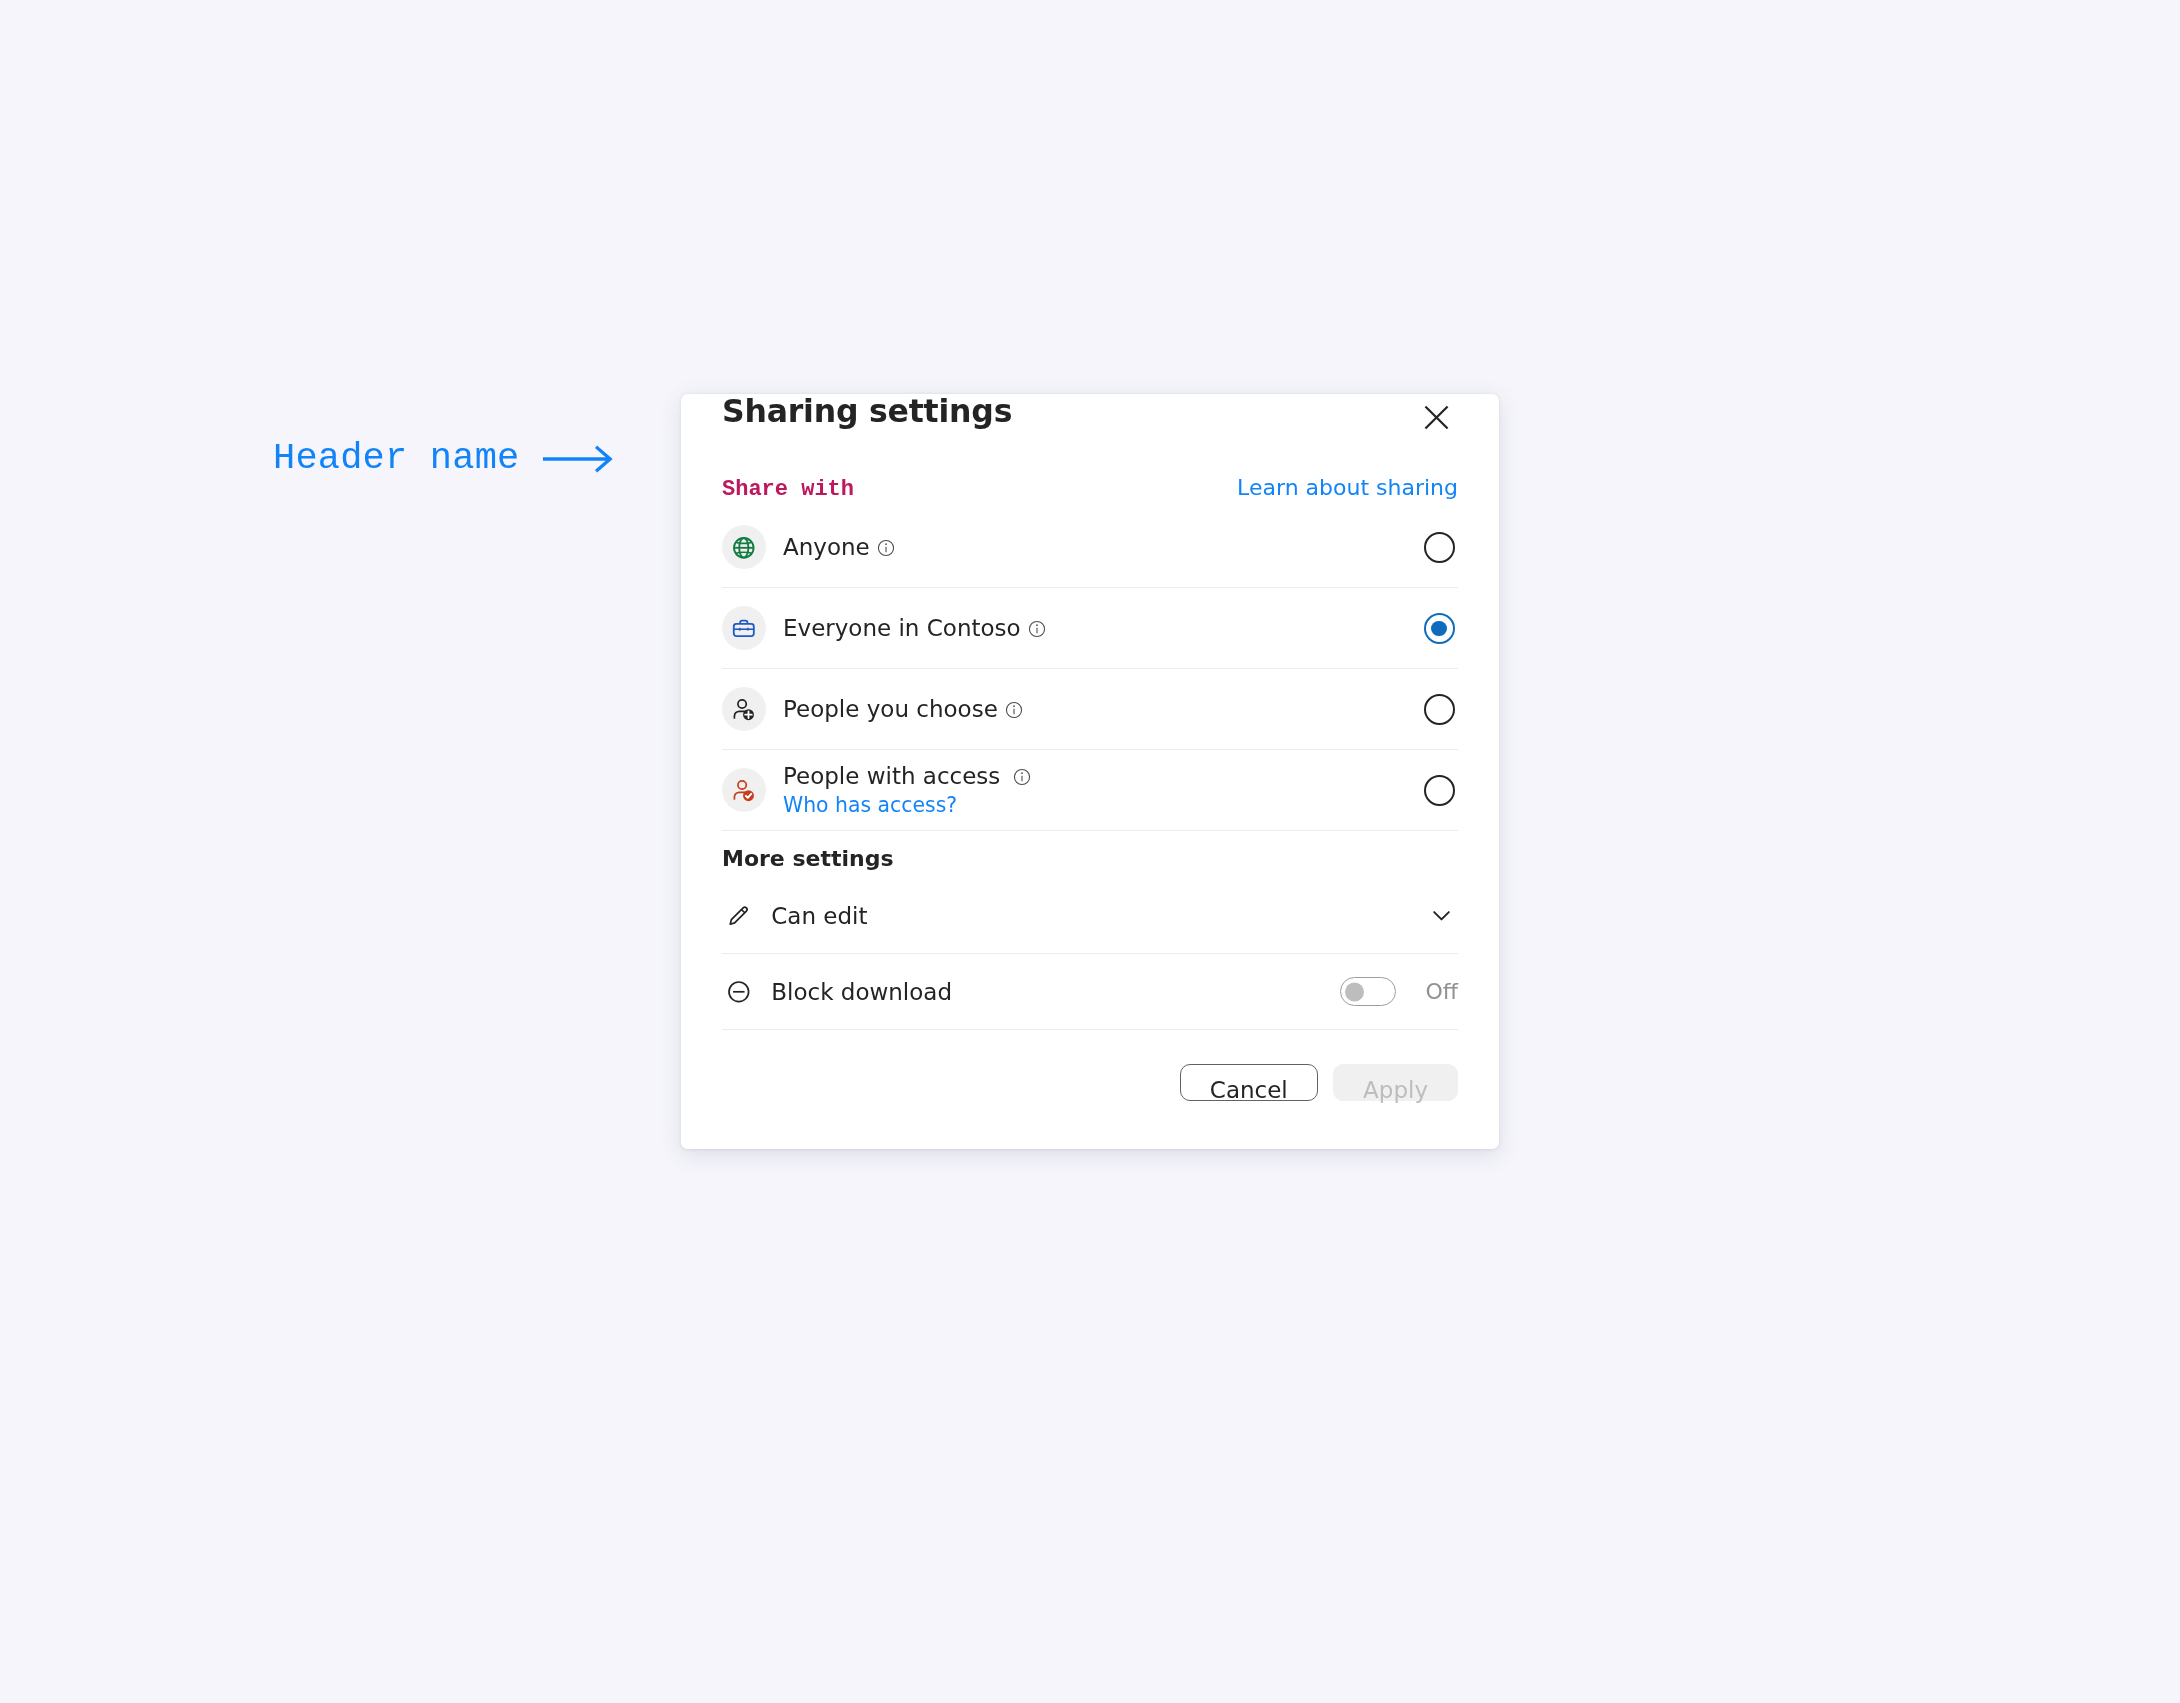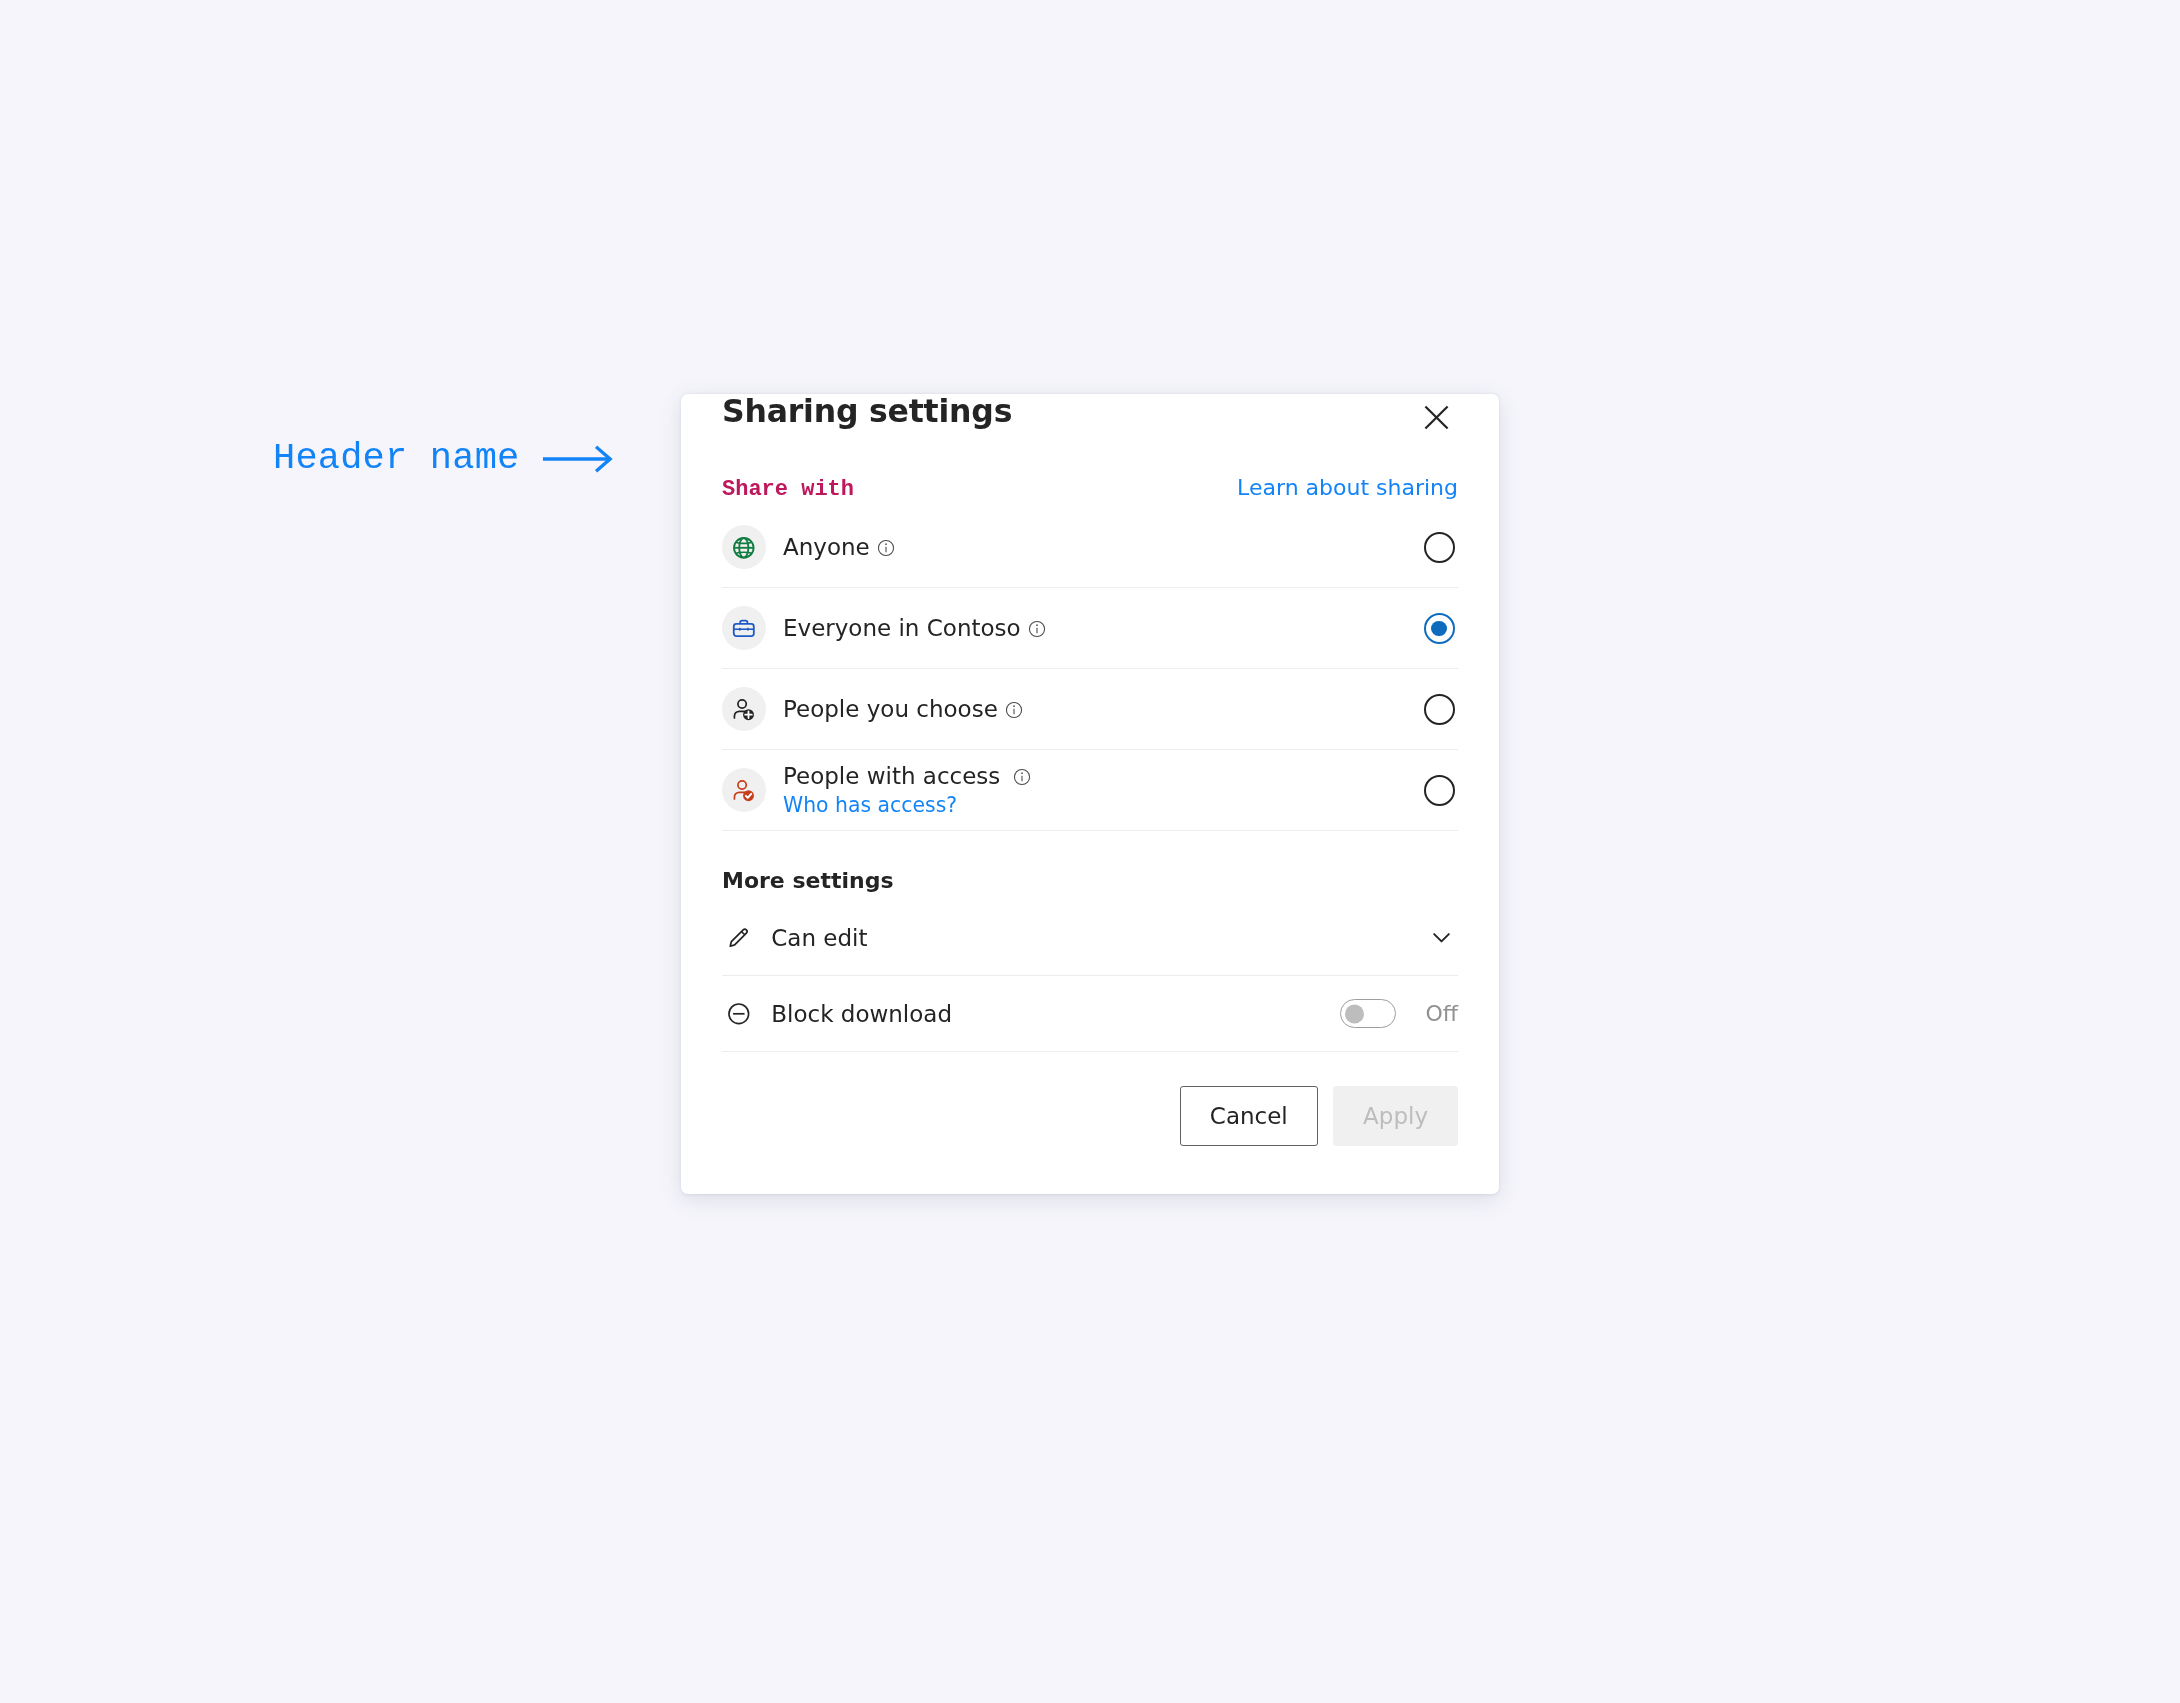--- a/index.html
+++ b/index.html
@@ -172,21 +172,21 @@
     margin-top: -7.7px;
     border-radius: 50%;
     background: #0f6cbd;
   }
 
   
   .more-head {
     font-size: 22px;
     font-weight: 700;
     color: #242424;
-    padding-top: 37px;
+    padding-top: 15px;
     padding-bottom: 6.8px;
   }
   .setting-row {
     display: flex;
     align-items: center;
     min-height: 75px;
     border-bottom: 1.3px solid #ededed;
     cursor: pointer;
   }
   .set-icon {
@@ -240,23 +240,23 @@
     display: flex;
     justify-content: flex-end;
     align-items: center;
     gap: 15.3px;
     padding-top: 34px;
     padding-bottom: 48px;
   }
   .btn {
     font-family: "DejaVu Sans", "Liberation Sans", sans-serif;
     font-size: 23px;
-    border-radius: 3px;
+    border-radius: 10px;
     padding: 0 29px;
-    height: 60px;
+    height: 37px;
     line-height: 51px;
     box-sizing: border-box;
     cursor: pointer;
   }
   .btn-cancel {
     background: #ffffff;
     border: 1.4px solid #616161;
     color: #242424;
   }
   .btn-apply {

